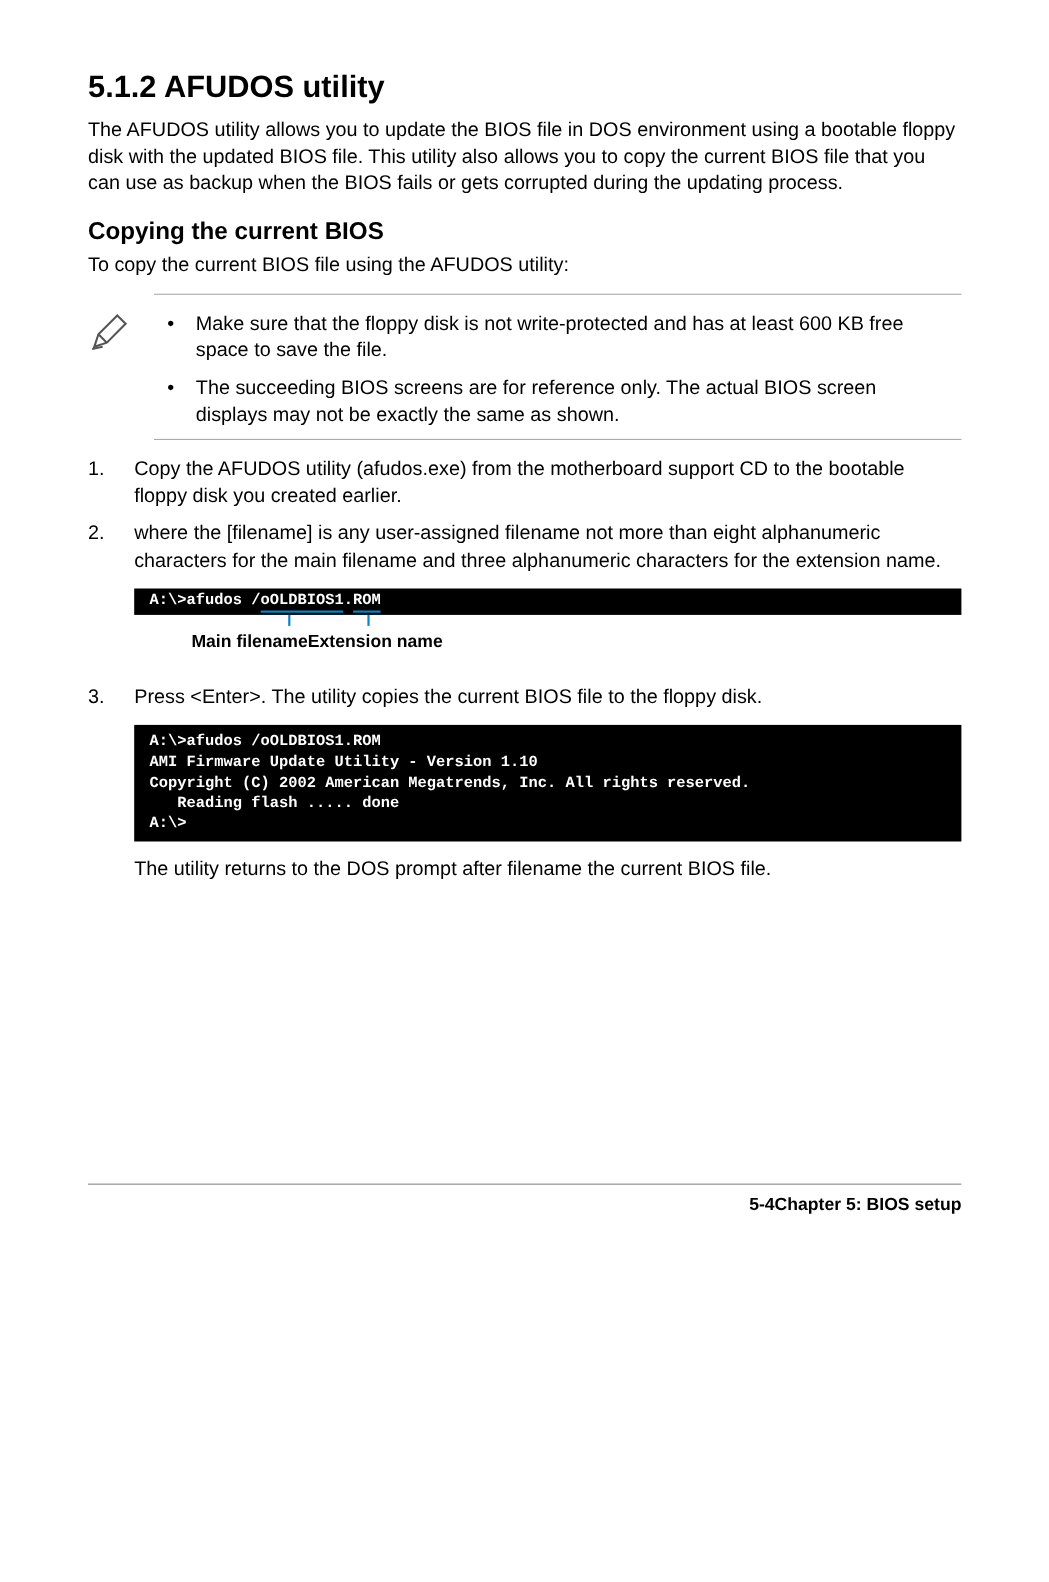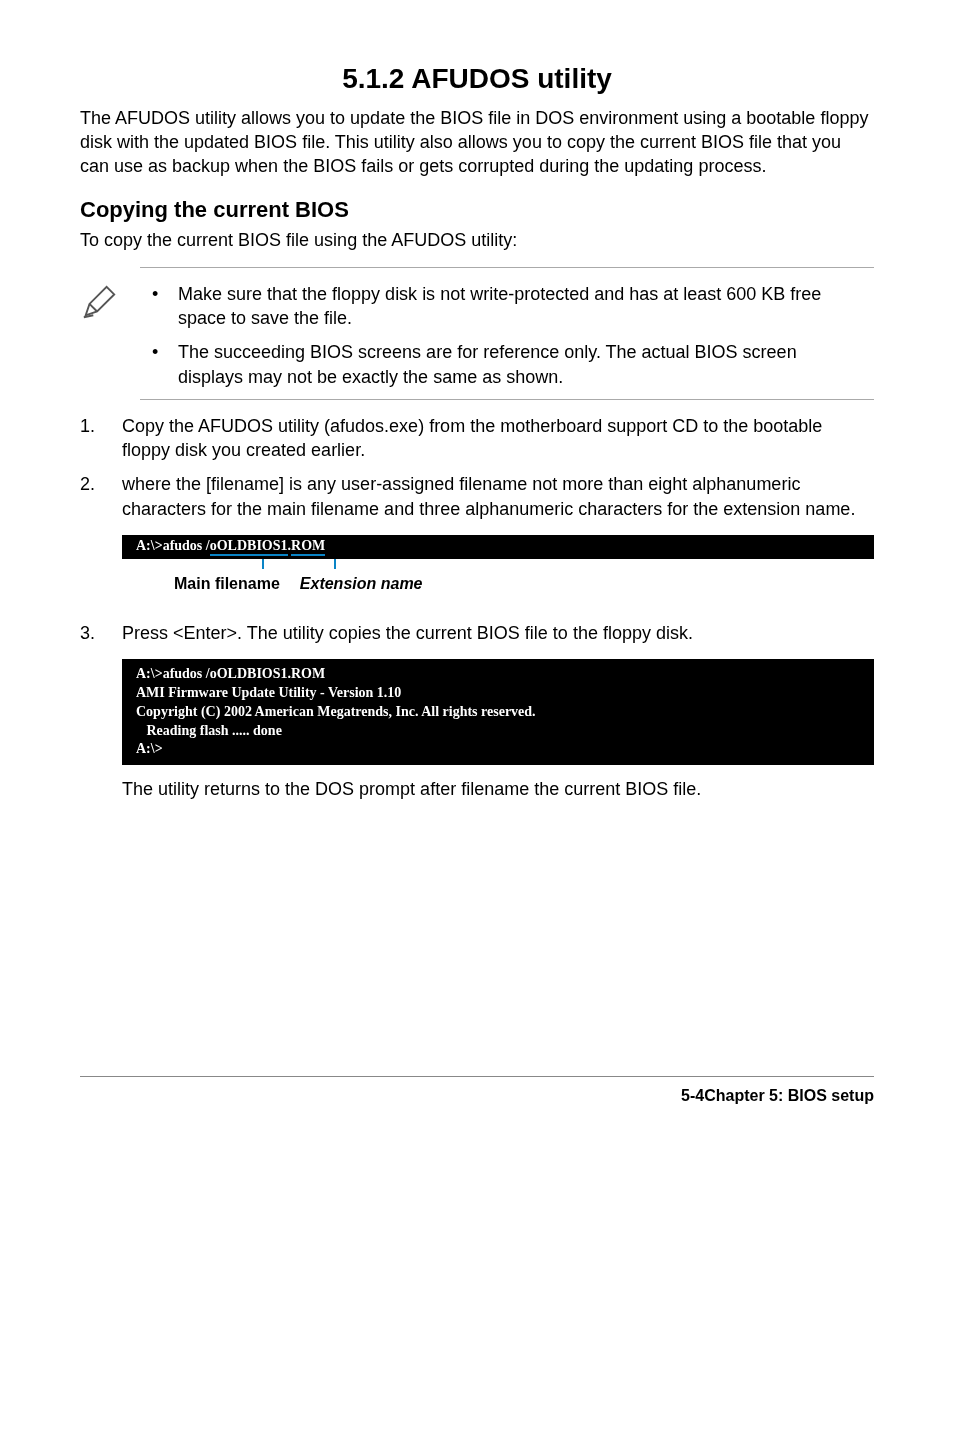--- a/index.html
+++ b/index.html
@@ -10,21 +10,20 @@
     color: #000;
     background: #fff;
     margin: 0;
     padding: 60px 80px 40px 80px;
     width: 954px;
   }
   .h2 {
     font-size: 28px;
     font-weight: bold;
     margin: 0 0 8px 0;
-    text-align: center;
   }
   .h3 {
     font-size: 22px;
     font-weight: bold;
     margin: 16px 0 4px 0;
   }
   .para {
     margin: 0 0 14px 0;
   }
   .notebox-wrap {
@@ -64,37 +63,37 @@
   .code-inline {
     font-family: "Courier New", monospace;
     font-weight: bold;
     font-size: 16px;
     margin: 6px 0 10px 0;
     display: block;
   }
   .console {
     background: #000;
     color: #fff;
-    font-family: Liberation Serif, serif;
+    font-family: Liberation Mono, monospace;
     font-weight: bold;
     font-size: 14px;
     padding: 6px 14px;
     margin: 8px 0 4px 0;
     white-space: pre;
     line-height: 1.35;
   }
   .console.small { padding: 2px 14px 3px 14px; }
   .labels {
     display: flex;
     font-weight: bold;
     font-size: 16px;
     margin-bottom: 16px;
   }
   .lbl-main { margin-left: 52px; }
-  .lbl-ext { margin-left: 20px; font-style: italic; }
+  .lbl-ext { margin-left: 0; }
   .underline1 {
     border-bottom: 2px solid #0a84c6;
     padding-bottom: 1px;
   }
   .underline2 {
     border-bottom: 2px solid #0a84c6;
     padding-bottom: 1px;
   }
   .ticks { margin-left: 14px; height: 10px; position: relative; }
   .ticks .t1 {

